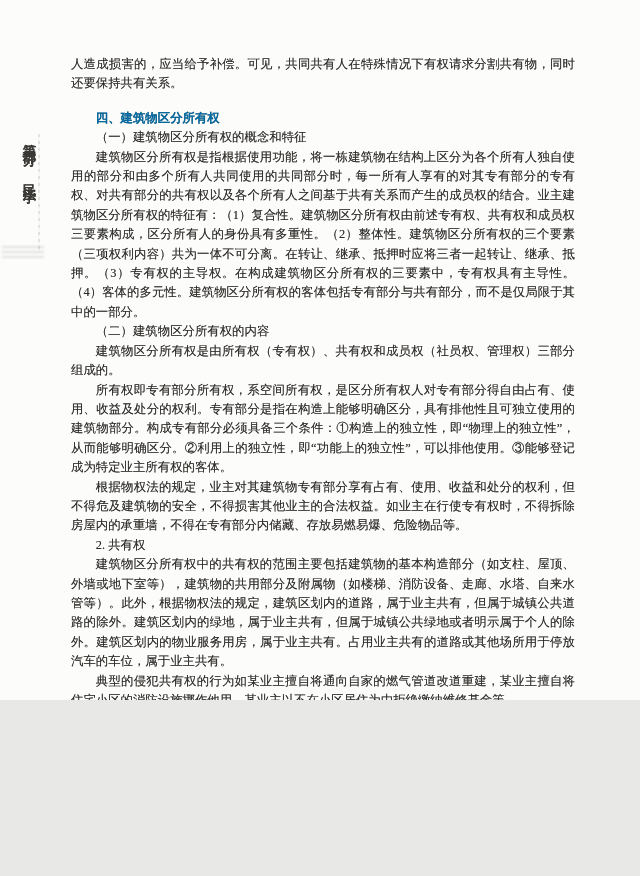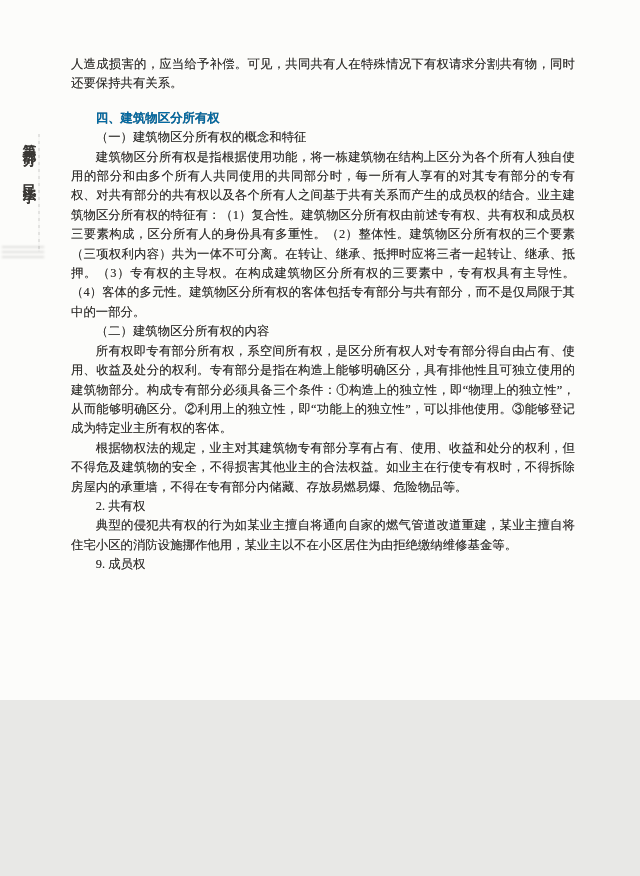--- a/index.html
+++ b/index.html
@@ -126,22 +126,24 @@
 
   <div class="artifact-vline"></div>
   <div class="artifact-smudge"></div>
 
   <div class="content">
       <p class="p-cont">人造成损害的，应当给予补偿。可见，共同共有人在特殊情况下有权请求分割共有物，同时还要保持共有关系。</p>
       <p class="p-heading">四、建筑物区分所有权</p>
       <p class="p-sub">（一）建筑物区分所有权的概念和特征</p>
       <p class="p-body">建筑物区分所有权是指根据使用功能，将一栋建筑物在结构上区分为各个所有人独自使用的部分和由多个所有人共同使用的共同部分时，每一所有人享有的对其专有部分的专有权、对共有部分的共有权以及各个所有人之间基于共有关系而产生的成员权的结合。业主建筑物区分所有权的特征有：（1）复合性。建筑物区分所有权由前述专有权、共有权和成员权三要素构成，区分所有人的身份具有多重性。（2）整体性。建筑物区分所有权的三个要素（三项权利内容）共为一体不可分离。在转让、继承、抵押时应将三者一起转让、继承、抵押。（3）专有权的主导权。在构成建筑物区分所有权的三要素中，专有权具有主导性。（4）客体的多元性。建筑物区分所有权的客体包括专有部分与共有部分，而不是仅局限于其中的一部分。</p>
       <p class="p-sub">（二）建筑物区分所有权的内容</p>
+      <p class="p-body">建筑物区分所有权是由所有权（专有权）、共有权和成员权（社员权、管理权）三部分组成的。</p>
       <p class="p-body">所有权即专有部分所有权，系空间所有权，是区分所有权人对专有部分得自由占有、使用、收益及处分的权利。专有部分是指在构造上能够明确区分，具有排他性且可独立使用的建筑物部分。构成专有部分必须具备三个条件：①构造上的独立性，即“物理上的独立性”，从而能够明确区分。②利用上的独立性，即“功能上的独立性”，可以排他使用。③能够登记成为特定业主所有权的客体。</p>
       <p class="p-body">根据物权法的规定，业主对其建筑物专有部分享有占有、使用、收益和处分的权利，但不得危及建筑物的安全，不得损害其他业主的合法权益。如业主在行使专有权时，不得拆除房屋内的承重墙，不得在专有部分内储藏、存放易燃易爆、危险物品等。</p>
       <p class="p-num">2. 共有权</p>
+      <p class="p-body">建筑物区分所有权中的共有权的范围主要包括建筑物的基本构造部分（如支柱、屋顶、外墙或地下室等），建筑物的共用部分及附属物（如楼梯、消防设备、走廊、水塔、自来水管等）。此外，根据物权法的规定，建筑区划内的道路，属于业主共有，但属于城镇公共道路的除外。建筑区划内的绿地，属于业主共有，但属于城镇公共绿地或者明示属于个人的除外。建筑区划内的物业服务用房，属于业主共有。占用业主共有的道路或其他场所用于停放汽车的车位，属于业主共有。</p>
       <p class="p-body">典型的侵犯共有权的行为如某业主擅自将通向自家的燃气管道改道重建，某业主擅自将住宅小区的消防设施挪作他用，某业主以不在小区居住为由拒绝缴纳维修基金等。</p>
       <p class="p-num">9. 成员权</p>
     </div>
 
   <div class="page-number">· 160 ·</div>
 
 </div>
 
 </body></html>

